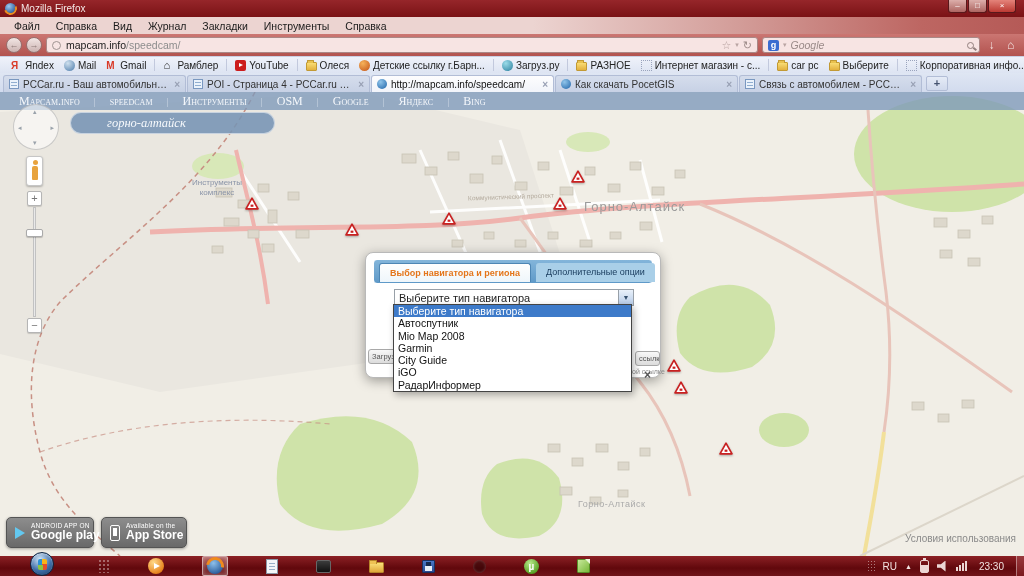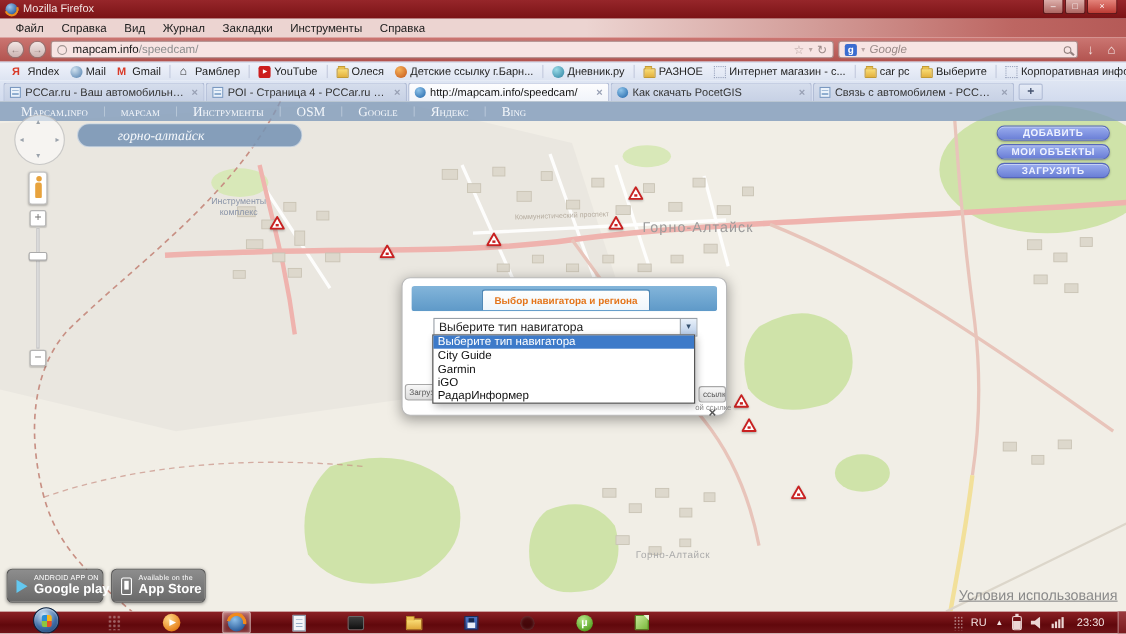--- a/index.html
+++ b/index.html
@@ -132,28 +132,28 @@
 
   .marker{position:absolute;width:14px;height:13px;margin:-11px 0 0 -7px;
     filter:drop-shadow(0 1px 1px rgba(0,0,0,.3));}
 
   .lbl-hospital{position:absolute;left:186px;top:86px;width:62px;text-align:center;
     font-size:8px;line-height:1.2;color:#8a94a8;}
   .lbl-street{position:absolute;left:468px;top:101px;font-size:6.5px;color:#b5ac9f;
     transform:rotate(-2deg);white-space:nowrap;}
   .lbl-city{position:absolute;left:584px;top:107px;font-size:13px;color:#9b9b9b;letter-spacing:1px;}
   .lbl-city-small{position:absolute;left:578px;top:407px;font-size:9px;color:#aaa;letter-spacing:.5px;}
-  .terms{position:absolute;right:8px;top:441px;font-size:13px;color:#8a8a8a;text-decoration:underline;margin-left:25px;}
+  .terms{position:absolute;right:8px;top:441px;font-size:10px;color:#8a8a8a;margin-left:25px;}
 
   
   .dialog{position:absolute;left:365px;top:160px;width:296px;height:126px;background:#fff;
     border:1px solid #b9b9b9;border-radius:8px;box-shadow:0 3px 12px rgba(0,0,0,.35);z-index:10;}
   .dlg-tabbar{position:absolute;left:7px;top:6px;right:7px;height:25px;
     background:linear-gradient(#83b5da,#5e99c8);border:1px solid #fff;border-radius:4px;
-    display:flex;align-items:center;padding:3px 2px 0 5px;gap:15px;flex-direction:column;}
+    display:flex;align-items:flex-start;padding:3px 2px 0 5px;gap:5px;}
   .dtab{height:19px;padding:0 10px;font-size:9px;line-height:18px;border-radius:3px 3px 0 0;
     background:#a9cfe8;color:#1c3f60;white-space:nowrap;}
   .dtab.on{background:linear-gradient(#fefefe,#eef6fb);color:#e4761c;font-weight:bold;
     border:1px solid #4d86b4;border-bottom:none;}
   .dlg-select{position:absolute;left:28px;top:36px;width:240px;height:17px;background:#fff;
     border:1px solid #98a0a8;display:flex;align-items:center;}
   .sel-text{flex:1;font-size:11px;color:#222;padding-left:4px;white-space:nowrap;overflow:hidden;}
   .sel-btn{width:15px;height:15px;flex:0 0 15px;border-left:1px solid #98a0a8;
     background:linear-gradient(#e9f1fa,#b6cbe8);color:#35506e;font-size:7px;line-height:15px;
     text-align:center;}
@@ -328,21 +328,21 @@
       <span class="fav fav-folder"></span>
       <span class="bm-label">Олеся</span>
     </span>
     <span class="bm-item">
       <span class="fav fav-site-orange"></span>
       <span class="bm-label">Детские ссылку г.Барн...</span>
     </span>
     <span class="bm-divider"></span>
     <span class="bm-item">
       <span class="fav fav-dnevnik"></span>
-      <span class="bm-label">Дневник.ру</span>
+      <span class="bm-label">Загруз.ру</span>
     </span>
     <span class="bm-divider"></span>
     <span class="bm-item">
       <span class="fav fav-folder"></span>
       <span class="bm-label">РАЗНОЕ</span>
     </span>
     <span class="bm-item">
       <span class="fav fav-default"></span>
       <span class="bm-label">Интернет магазин - с...</span>
     </span>
@@ -463,21 +463,21 @@
       <rect x="968" y="166" width="12" height="8"></rect>
         <rect x="912" y="310" width="12" height="8"></rect>
       <rect x="938" y="322" width="11" height="8"></rect>
         <rect x="962" y="308" width="12" height="8"></rect>
     </g>
   </svg>
 
   <div class="site-menu">
       <span class="sm-item">Mapcam.info</span>
       <span class="sm-sep">|</span>
-      <span class="sm-item">mapcam</span>
+      <span class="sm-item">speedcam</span>
       <span class="sm-sep">|</span>
       <span class="sm-item">Инструменты</span>
       <span class="sm-sep">|</span>
       <span class="sm-item">OSM</span>
       <span class="sm-sep">|</span>
       <span class="sm-item">Google</span>
       <span class="sm-sep">|</span>
       <span class="sm-item">Яндекс</span>
       <span class="sm-sep">|</span>
       <span class="sm-item">Bing</span>
@@ -492,25 +492,20 @@
     <span class="pan pan-right">▸</span>
   </div>
   <div class="pegman-box">
     <span class="pegman"></span>
   </div>
   <div class="zoombtn" style="top:99px;">+</div>
   <div class="zoom-track"></div>
   <div class="zoom-handle"></div>
   <div class="zoombtn" style="top:226px;">−</div>
 
-  <div class="map-action-buttons">
-      <div class="mapbtn">ДОБАВИТЬ</div>
-      <div class="mapbtn">МОИ ОБЪЕКТЫ</div>
-      <div class="mapbtn">ЗАГРУЗИТЬ</div>
-    </div>
 
   <div class="lbl-hospital">Инструменты комплекс</div>
   <div class="lbl-street">Коммунистический проспект</div>
   <div class="lbl-city">Горно-Алтайск</div>
   <div class="lbl-city-small">Горно-Алтайск</div>
   <div class="terms">Условия использования</div>
 
   <div class="dialog">
     <div class="dlg-tabbar">
         <div class="dtab on">Выбор навигатора и региона</div>
@@ -520,22 +515,24 @@
       <span class="sel-text">Выберите тип навигатора</span>
       <span class="sel-btn">▼</span>
     </div>
     <div class="dlg-btn dlg-btn-left">Загруз</div>
     <div class="dlg-btn dlg-btn-right">ссылку</div>
     <div class="dlg-caption">ой ссылке</div>
     <div class="dlg-close">×</div>
   </div>
   <div class="dlg-list">
       <div class="opt sel">Выберите тип навигатора</div>
+      <div class="opt">Автоспутник</div>
+      <div class="opt">Mio Map 2008</div>
+      <div class="opt">Garmin</div>
       <div class="opt">City Guide</div>
-      <div class="opt">Garmin</div>
       <div class="opt">iGO</div>
       <div class="opt">РадарИнформер</div>
     </div>
 
   <div class="badge badge-gp">
     <span class="gp-tri"></span>
     <span class="b-lines">
       <span class="b1">ANDROID APP ON</span>
       <span class="b2">Google play</span>
     </span>

